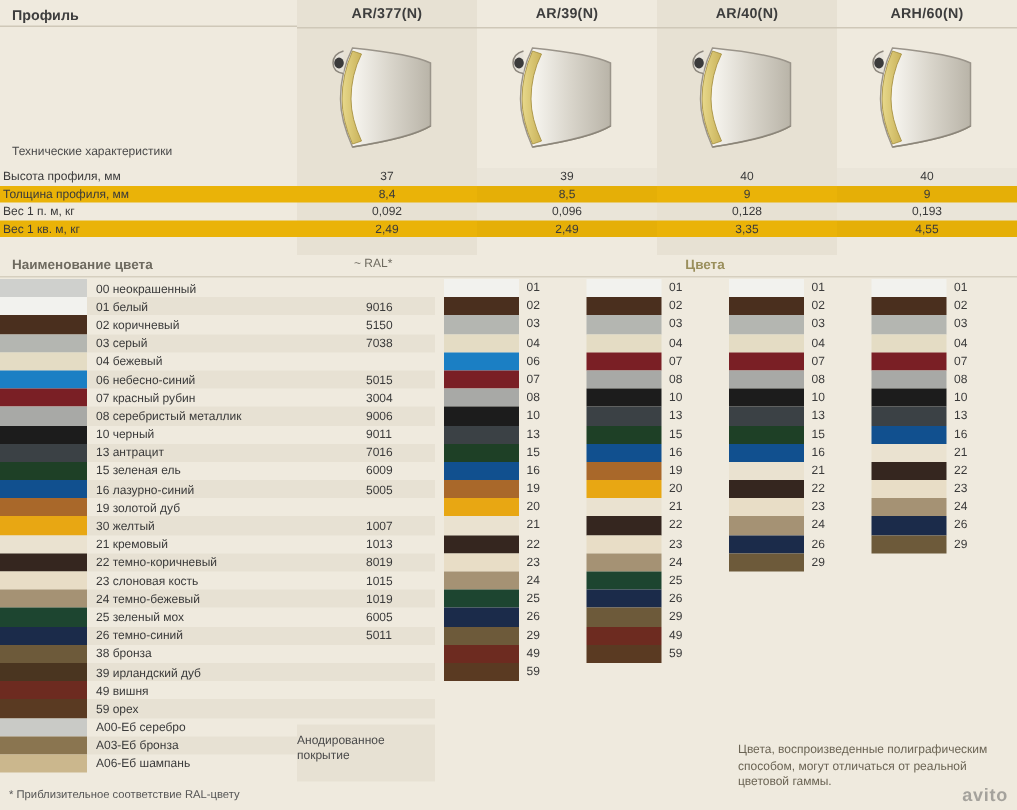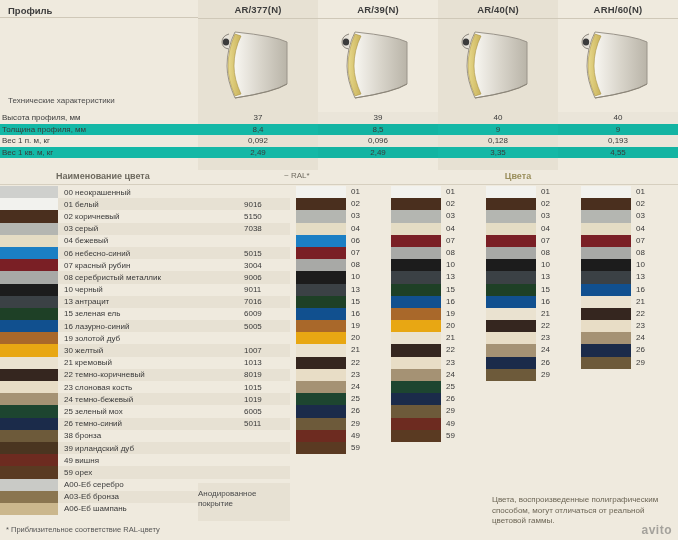--- a/index.html
+++ b/index.html
@@ -34,25 +34,25 @@
     padding: 4px 0 3px 0; letter-spacing: .2px;
   }
   .pcol .phr { height:1px; background:#cfc8b8; }
   .pimg { height: 92px; display:flex; align-items:center; justify-content:center; }
 
   
   .specs { position: absolute; left:0; top: 112px; width: 678px; }
   .srow { display:flex; height: 11.5px; line-height: 11.5px; }
   .srow .slabel { width: 198px; padding-left: 2px; font-size: 8px; color:#3a3a3a; }
   .srow .sval { width: 120px; text-align:center; font-size: 8px; color:#3a3a3a; }
-  .srow.alt { background: #14b8a6; }
+  .srow.alt { background: #eab308; }
   .srow .sval:nth-child(odd) { background: rgba(0,0,0,0.02); }
 
   
-  .colorshead { position:absolute; left:0; top:170px; width:568px; height:14px;margin-left:48px; }
+  .colorshead { position:absolute; left:0; top:170px; width:568px; height:14px; }
   .colorshead .l {
     position:absolute; left:8px; top:1px; font-weight:bold; font-size:9px; color:#6e6a5f;
   }
   .colorshead .c {
     position:absolute; left:380px; top:1px; width:180px; text-align:center;
     font-weight:bold; font-size:9px; color:#9a8f5c;
   }
   .colorshead .ral {
     position:absolute; left:236px; top:1px; font-size:8px; color:#6e6a5f;
   }

